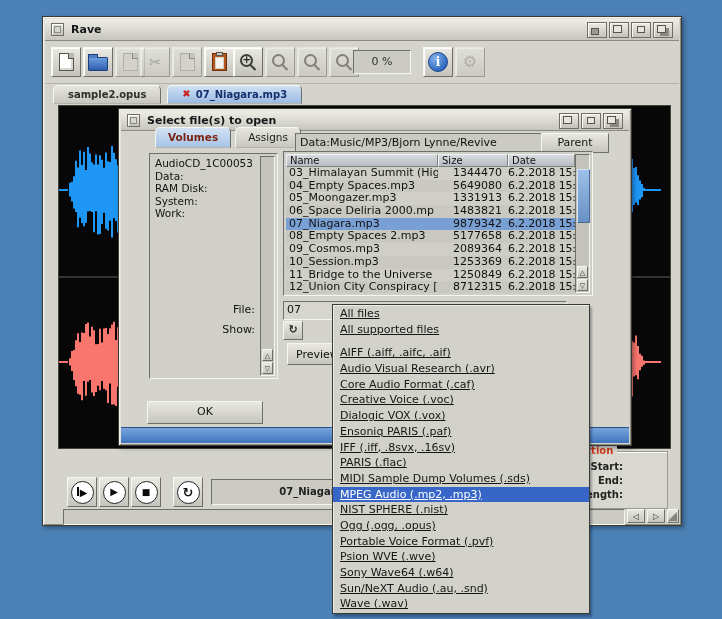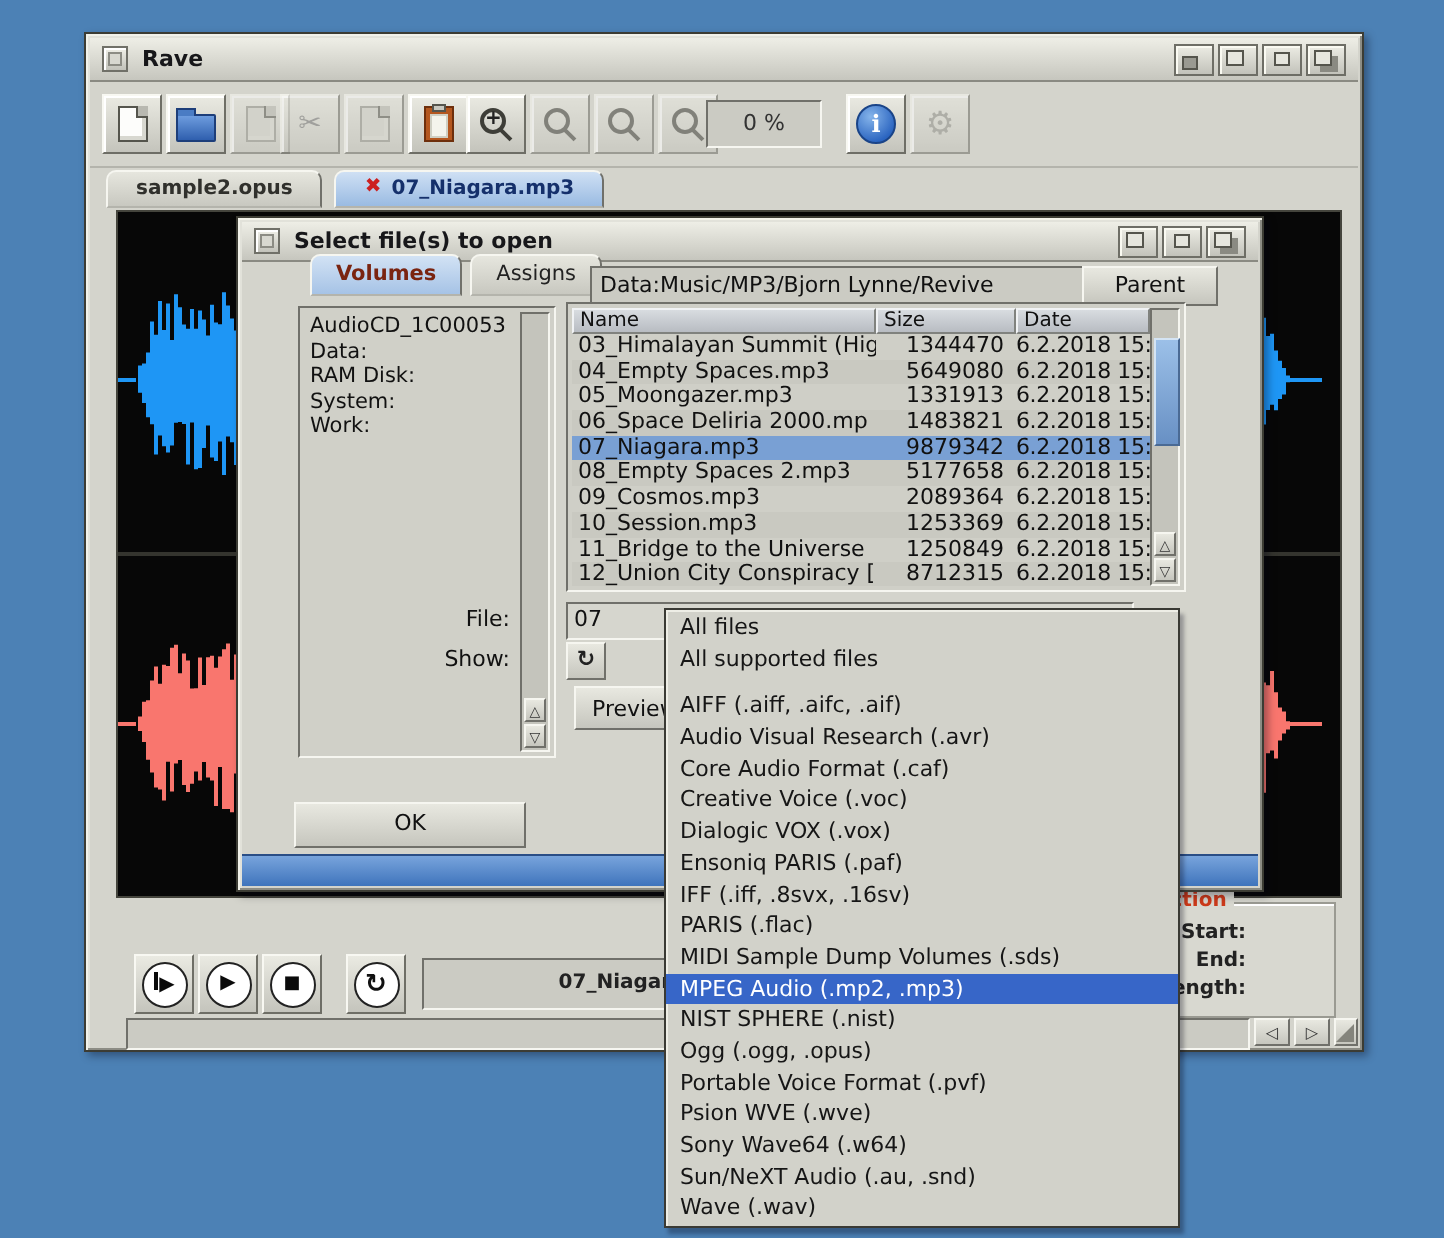--- a/index.html
+++ b/index.html
@@ -114,21 +114,21 @@
           border:1px solid;border-color:#d4e4f4 #4a6a94 #4a6a94 #d4e4f4;}
   .rowlabel{position:absolute;width:60px;text-align:right;font-size:11px;color:#111;}
   .fileinput{position:absolute;left:164px;top:192px;width:276px;height:17px;line-height:16px;padding:0 3px;font-size:11px;background:#d6d6ce;}
   .cyclebtn{position:absolute;left:164px;top:212px;width:18px;height:17px;line-height:15px;text-align:center;font-size:11px;font-weight:bold;color:#222;}
   .previewbtn{position:absolute;left:168px;top:234px;width:170px;height:22px;line-height:21px;padding-left:8px;font-size:11px;box-sizing:border-box;}
   .dlg-blue{position:absolute;left:2px;right:2px;bottom:2px;height:15px;background:linear-gradient(#78a4dc,#3f74bc);
             border-top:1px solid #2a4e86;}
   
   .dropdown{position:absolute;left:332px;top:304px;width:256px;z-index:20;background:#d2d2ca;border:1px solid #3a3a34;
             box-shadow:inset 1px 1px 0 #eeeee6,2px 3px 2px rgba(0,0,20,.3);padding:1px 0;}
-  .dditem{height:15.7px;line-height:15.7px;padding-left:7px;font-size:11px;color:#161616;white-space:nowrap;overflow:hidden;}
+  .dditem{height:15.7px;line-height:15.7px;padding-left:7px;font-size:11px;color:#161616;white-space:nowrap;overflow:hidden;text-decoration:underline;}
   .dditem.gap{margin-top:8px;}
   .dditem.selected{background:#3766c8;color:#fff;}
 </style>
 </head>
 <body>
 
 <div class="screen">
 
   <div class="window" style="left:42px;top:16px;width:638px;height:508px;">
     <div class="titlebar">

